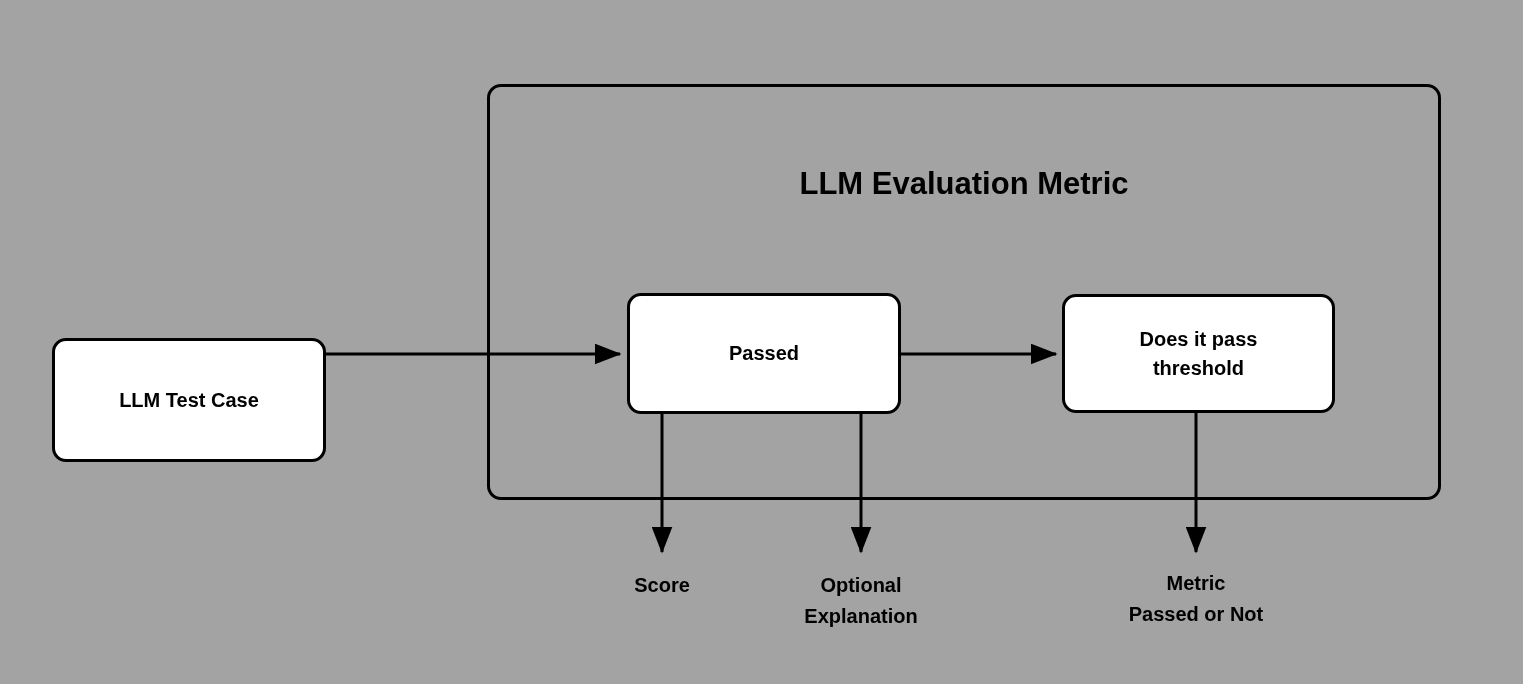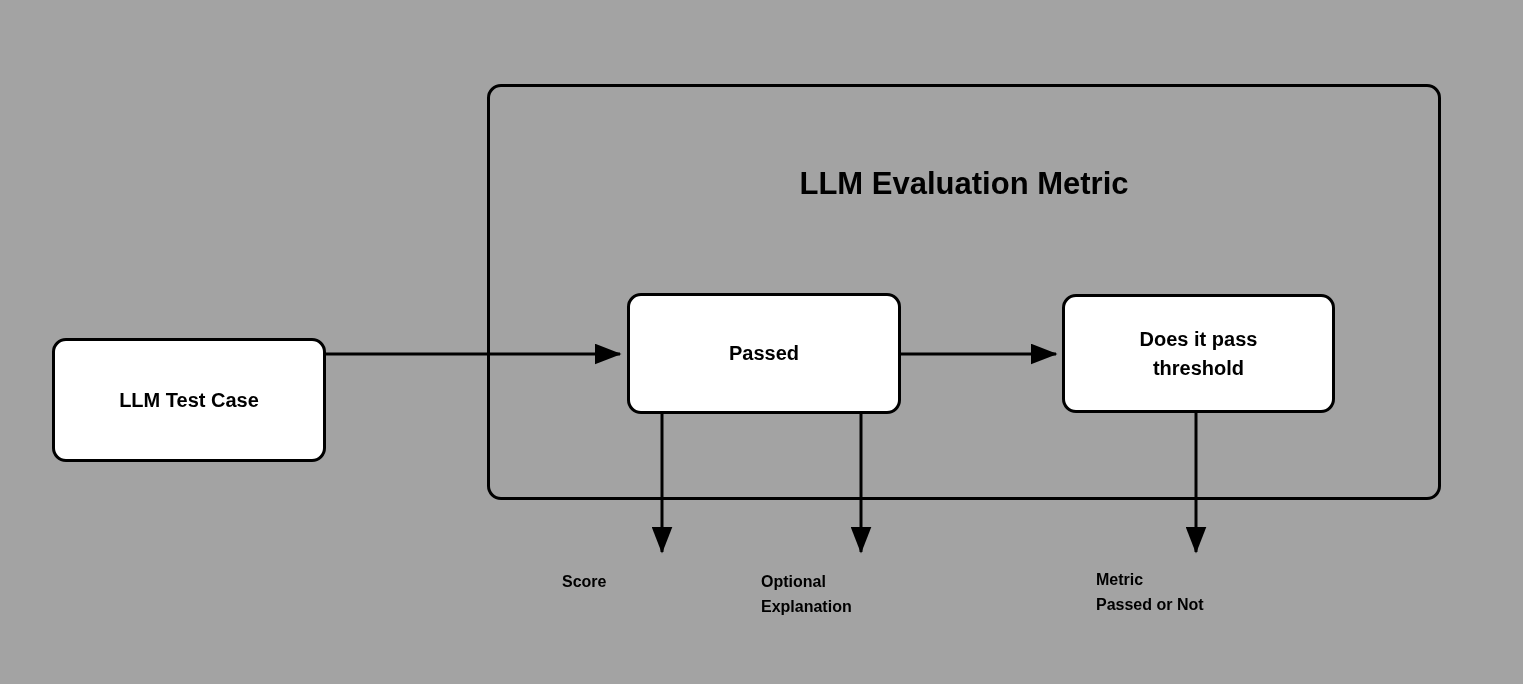--- a/index.html
+++ b/index.html
@@ -82,24 +82,24 @@
     height: 121px;
   }
   #box-threshold {
     left: 1062px;
     top: 294px;
     width: 273px;
     height: 119px;
   }
   .out-label {
     position: absolute;
-    text-align: left;
+    text-align: center;
     font-family: "Liberation Sans", sans-serif;
     font-weight: bold;
-    font-size: 16px;
+    font-size: 20px;
     line-height: 1.55;
     color: #000000;
     white-space: pre-line;
   }
   #label-score {
     left: 562px;
     top: 570px;
     width: 200px;
   }
   #label-explanation {

